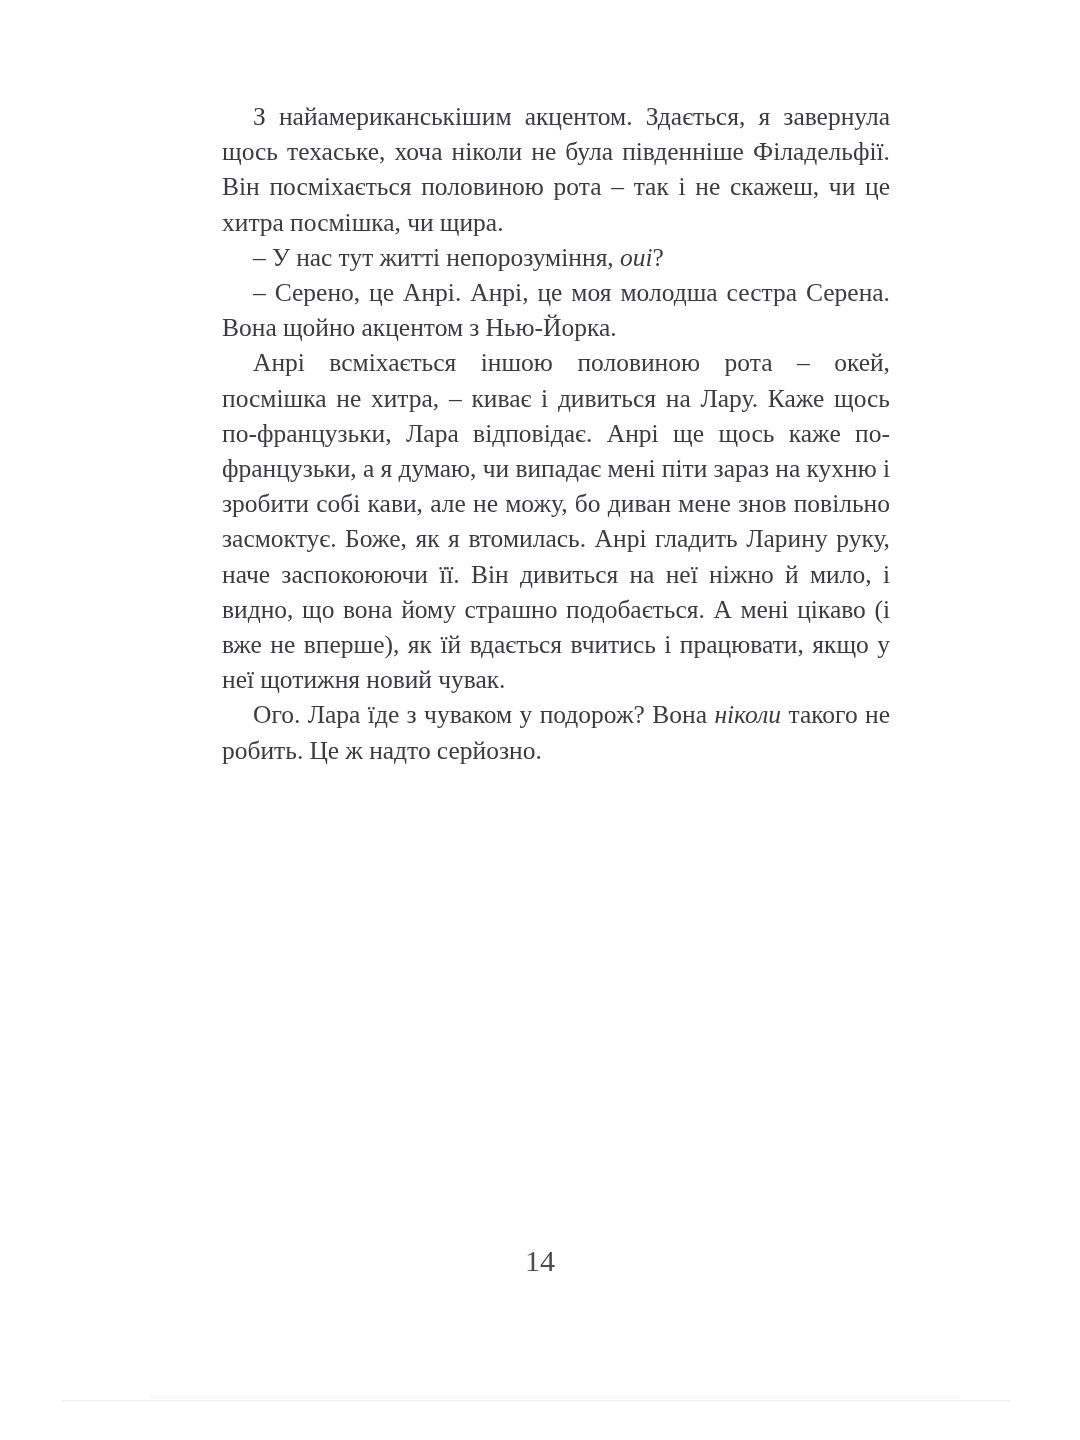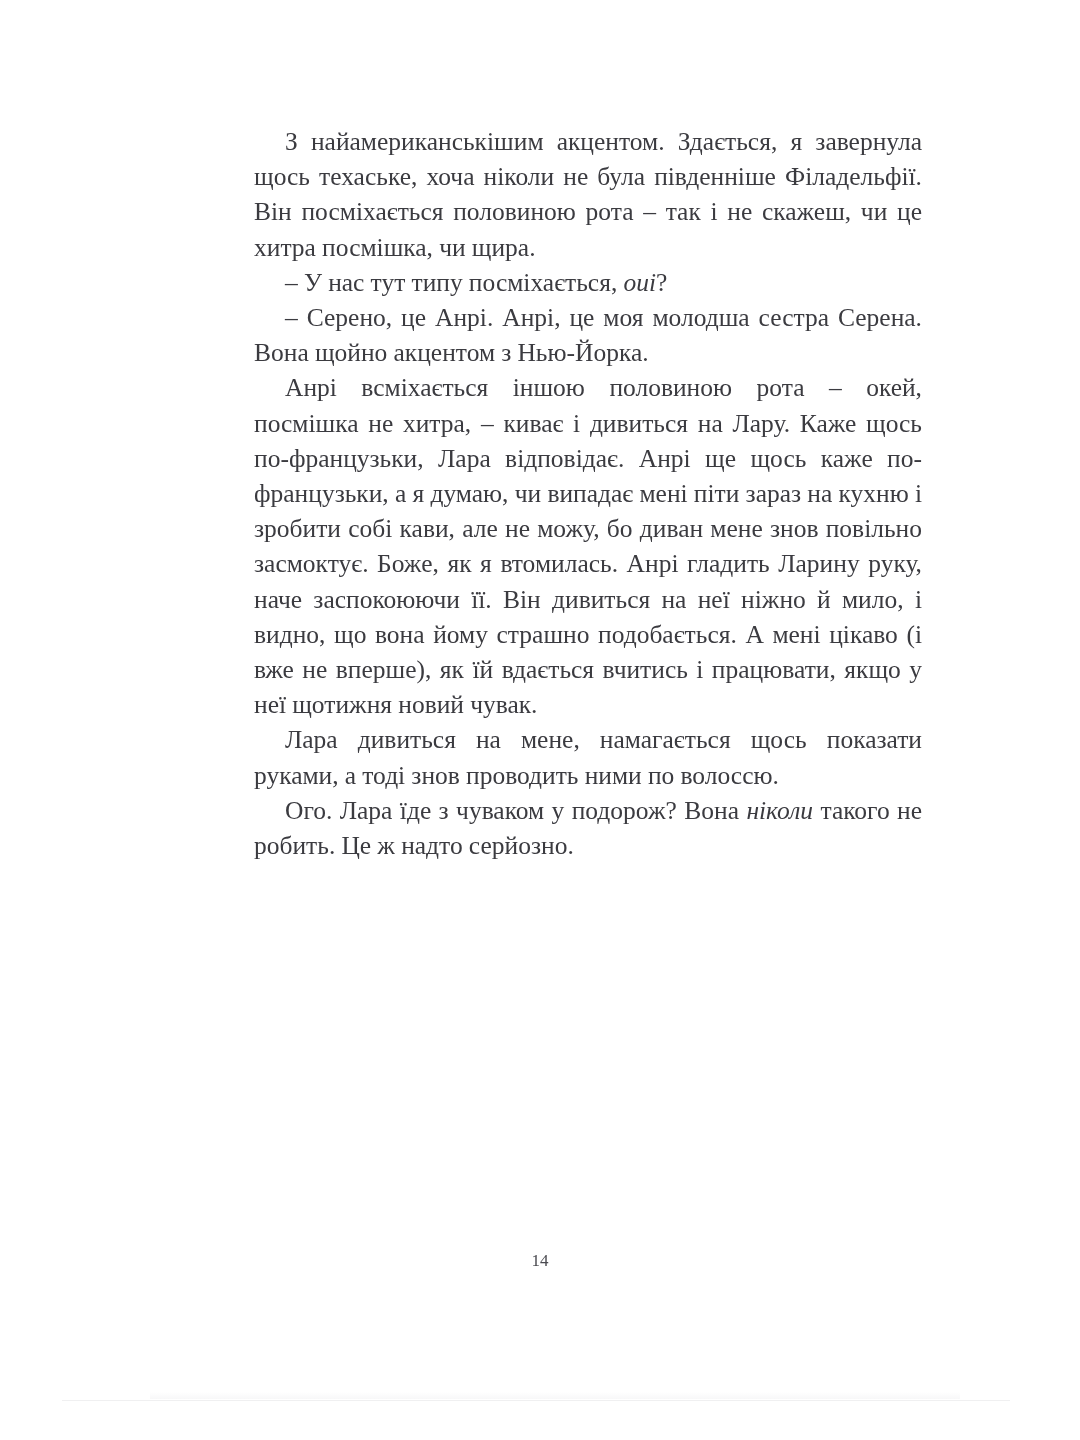--- a/index.html
+++ b/index.html
@@ -11,23 +11,22 @@
     position: relative;
     width: 1080px;
     height: 1440px;
     background: #ffffff;
     overflow: hidden;
     font-family: "Liberation Serif", "DejaVu Serif", serif;
   }
   .text-column {
     position: absolute;
     left: 222px;
-    top: 124px;
+    top: 99px;
     width: 668px;
-    margin-left: 32px;
   }
   .para {
     margin: 0;
     color: #3b3b40;
     font-size: 25.5px;
     line-height: 35.2px;
     text-align: justify;
     text-indent: 31px;
     hyphens: manual;
     -webkit-hyphens: manual;
@@ -39,21 +38,21 @@
   .para em {
     font-style: italic;
   }
   .page-number {
     position: absolute;
     left: 0;
     right: 0;
     top: 1248px;
     text-align: center;
     color: #4a4a50;
-    font-size: 17px;
+    font-size: 30px;
     line-height: 26px;
     font-family: "Liberation Serif", "DejaVu Serif", serif;
   }
   .page-edge {
     position: absolute;
     left: 62px;
     right: 70px;
     top: 1400px;
     height: 1px;
     background: #f0f0f1;
@@ -69,30 +68,29 @@
 </style>
 </head>
 <body>
 
 <div class="page">
 
   <div class="text-column">
 
     <p class="para">З найамериканськішим акцентом. Здається, я завернула щось техаське, хоча ніколи не була південніше Філадельфії. Він посміхається половиною рота – так і не скажеш, чи це хитра посмішка, чи щира.</p>
 
-    <p class="para last-line-left"><span>– У нас тут типу посміхається, </span><em>oui</em><span>?</span></p>
+    <p class="para last-line-left"><span>– У нас тут житті непорозуміння, </span><em>oui</em><span>?</span></p>
 
 
     <p class="para last-line-left">– Серено, це Анрі. Анрі, це моя молодша сестра Серена. Вона щойно акцентом з Нью-Йорка.</p>
 
     <p class="para last-line-left">Анрі всміхається іншою половиною рота – окей, посмішка не хитра, – киває і дивиться на Лару. Каже щось по-французьки, Лара відповідає. Анрі ще щось каже по-французьки, а я думаю, чи випадає мені піти зараз на кухню і зробити собі кави, але не можу, бо диван мене знов повільно засмоктує. Боже, як я втомилась. Анрі гладить Ларину руку, наче заспокоюючи її. Він дивиться на неї ніжно й мило, і видно, що вона йому страшно подобається. А мені цікаво (і вже не вперше), як їй вдається вчитись і працювати, якщо у неї щотижня новий чувак.</p>
 
 
 
-    <p class="para last-line-left">Лара дивиться на мене, намагається щось показати руками, а тоді знов проводить ними по волоссю.</p>
 
 
     <p class="para last-line-left"><span>Ого. Лара їде з чуваком у подорож? Вона </span><em>ніколи</em><span> такого не робить. Це ж надто серйозно.</span></p>
 
   </div>
 
   <div class="page-number">14</div>
 
   <div class="page-edge-soft"></div>
   <div class="page-edge"></div>

